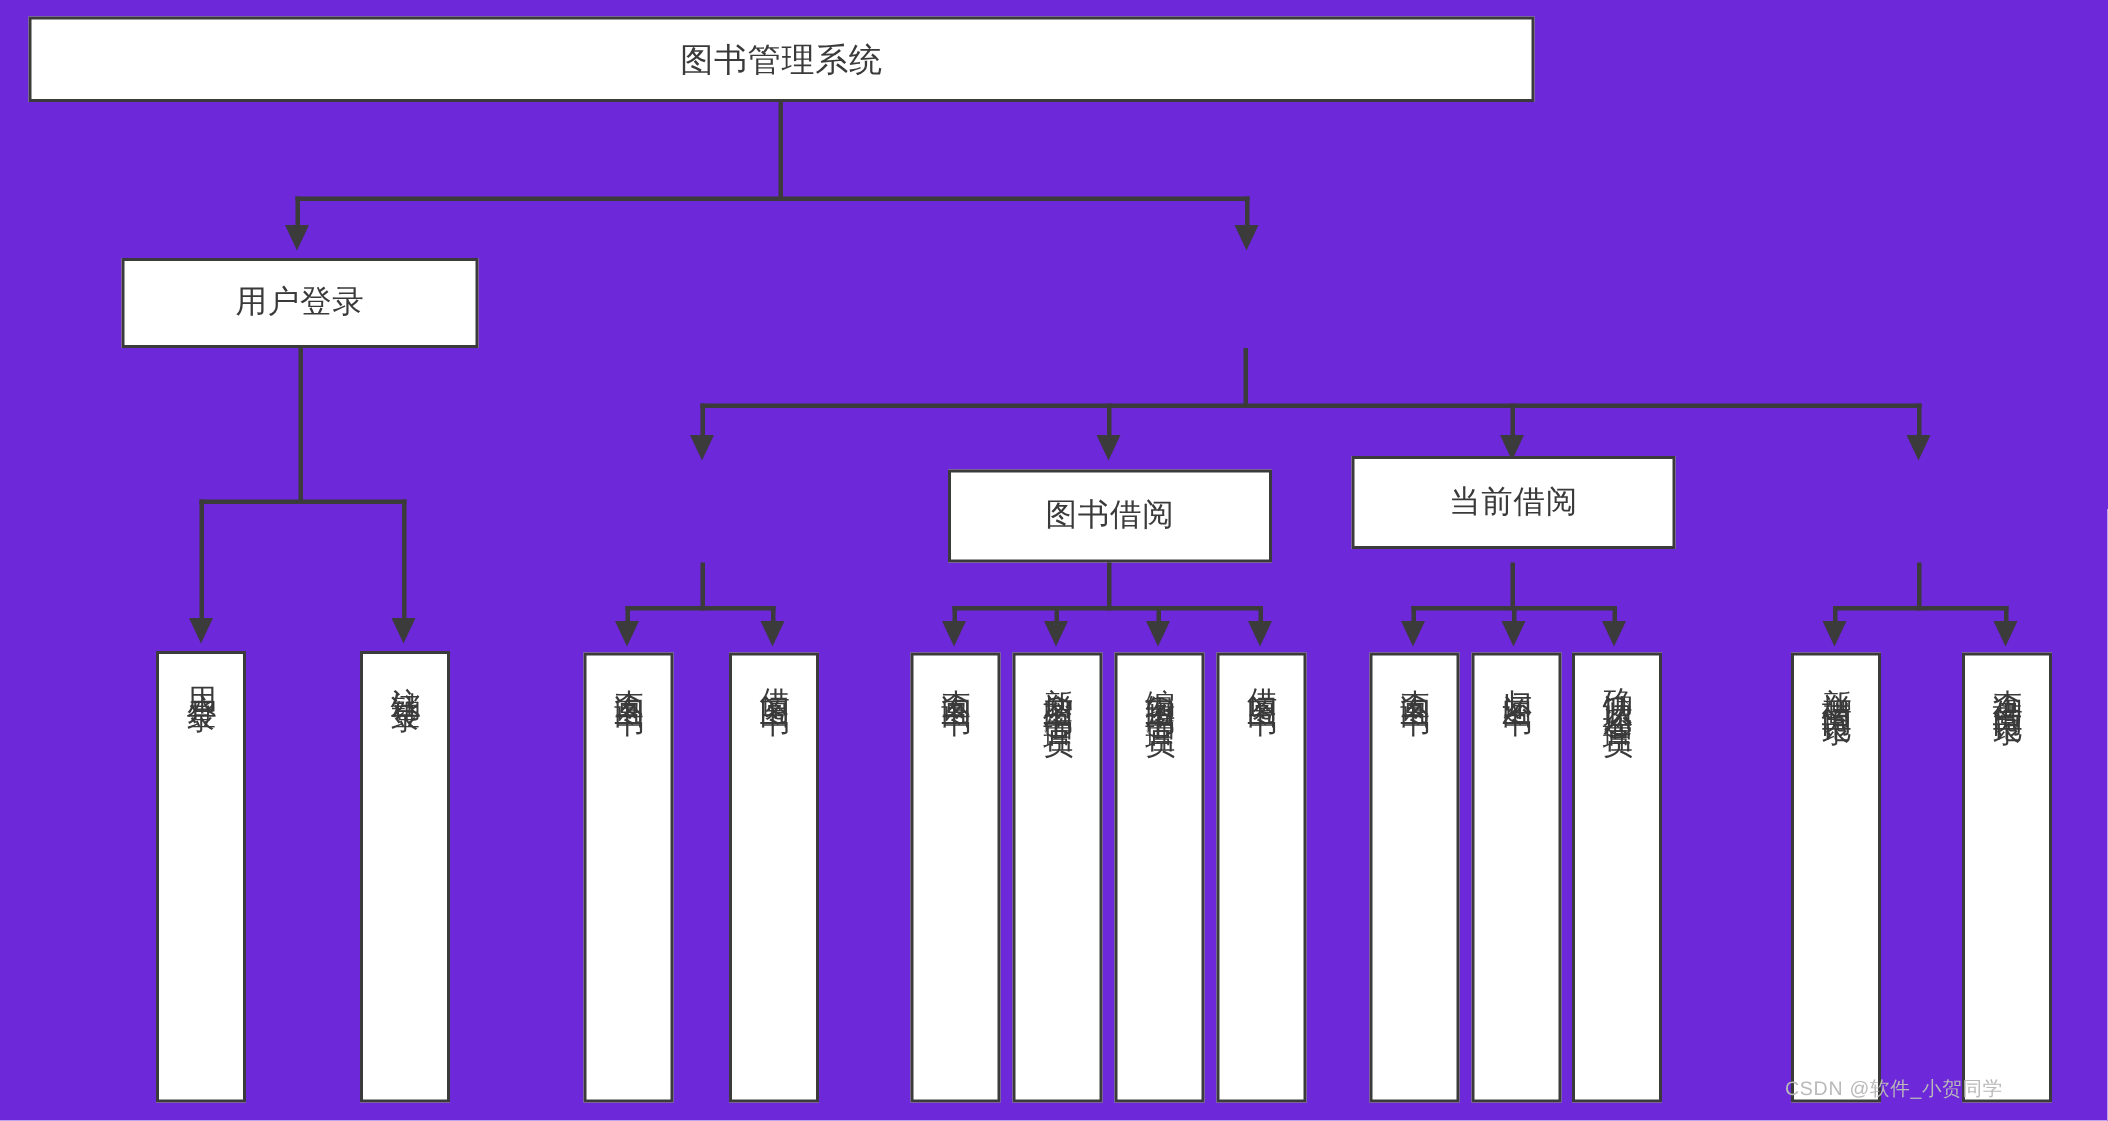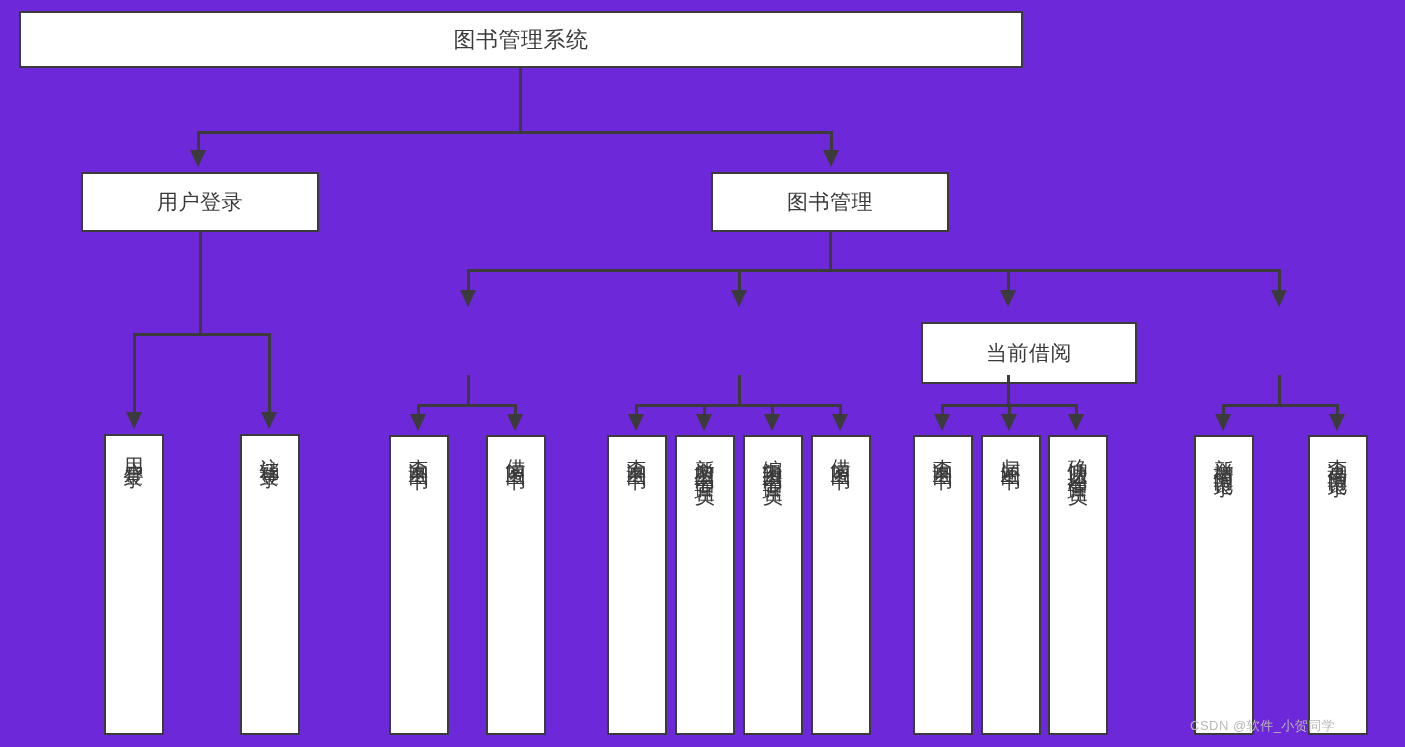--- a/index.html
+++ b/index.html
@@ -94,23 +94,20 @@
   <div class="seg h" style="left:197px; top:131px; width:636px; height:3px;"></div>
   <div class="seg v" style="left:197px; top:131px; width:3px; height:22px;"></div>
   <div class="arrow" style="left:190px; top:150px;"></div>
   <div class="seg v" style="left:830px; top:131px; width:3px; height:22px;"></div>
   <div class="arrow" style="left:823px; top:150px;"></div>
 
   <div class="node" style="left:81px; top:172px; width:238px; height:60px;">
     <span class="label">用户登录</span>
   </div>
 
-  <div class="node" style="left:711px; top:172px; width:238px; height:60px;">
-    <span class="label">图书管理</span>
-  </div>
 
   <div class="seg v" style="left:199px; top:232px; width:3px; height:104px;"></div>
   <div class="seg h" style="left:133px; top:333px; width:138px; height:3px;"></div>
   <div class="seg v" style="left:133px; top:333px; width:3px; height:82px;"></div>
   <div class="arrow" style="left:126px; top:412px;"></div>
   <div class="seg v" style="left:268px; top:333px; width:3px; height:82px;"></div>
   <div class="arrow" style="left:261px; top:412px;"></div>
 
   <div class="node vertical" style="left:104px; top:434px; width:60px; height:301px;">
     <span class="label">用户登录</span>
@@ -123,21 +120,24 @@
   <div class="seg h" style="left:467px; top:269px; width:814px; height:3px;"></div>
   <div class="seg v" style="left:467px; top:269px; width:3px; height:24px;"></div>
   <div class="arrow" style="left:460px; top:290px;"></div>
   <div class="seg v" style="left:738px; top:269px; width:3px; height:24px;"></div>
   <div class="arrow" style="left:731px; top:290px;"></div>
   <div class="seg v" style="left:1007px; top:269px; width:3px; height:24px;"></div>
   <div class="arrow" style="left:1000px; top:290px;"></div>
   <div class="seg v" style="left:1278px; top:269px; width:3px; height:24px;"></div>
   <div class="arrow" style="left:1271px; top:290px;"></div>
 
-  <div class="node" style="left:901px; top:322px; width:216px; height:62px;margin-left:20px;">
+  <div class="node" style="left:632px; top:313px; width:216px; height:62px;">
+    <span class="label">图书借阅</span>
+  </div>
+  <div class="node" style="left:901px; top:304px; width:216px; height:62px;">
     <span class="label">当前借阅</span>
   </div>
 
   <div class="seg v" style="left:467px; top:375px; width:3px; height:32px;"></div>
   <div class="seg h" style="left:417px; top:404px; width:100px; height:3px;"></div>
   <div class="seg v" style="left:417px; top:404px; width:3px; height:14px;"></div>
   <div class="arrow" style="left:410px; top:414px;"></div>
   <div class="seg v" style="left:514px; top:404px; width:3px; height:14px;"></div>
   <div class="arrow" style="left:507px; top:414px;"></div>
 

